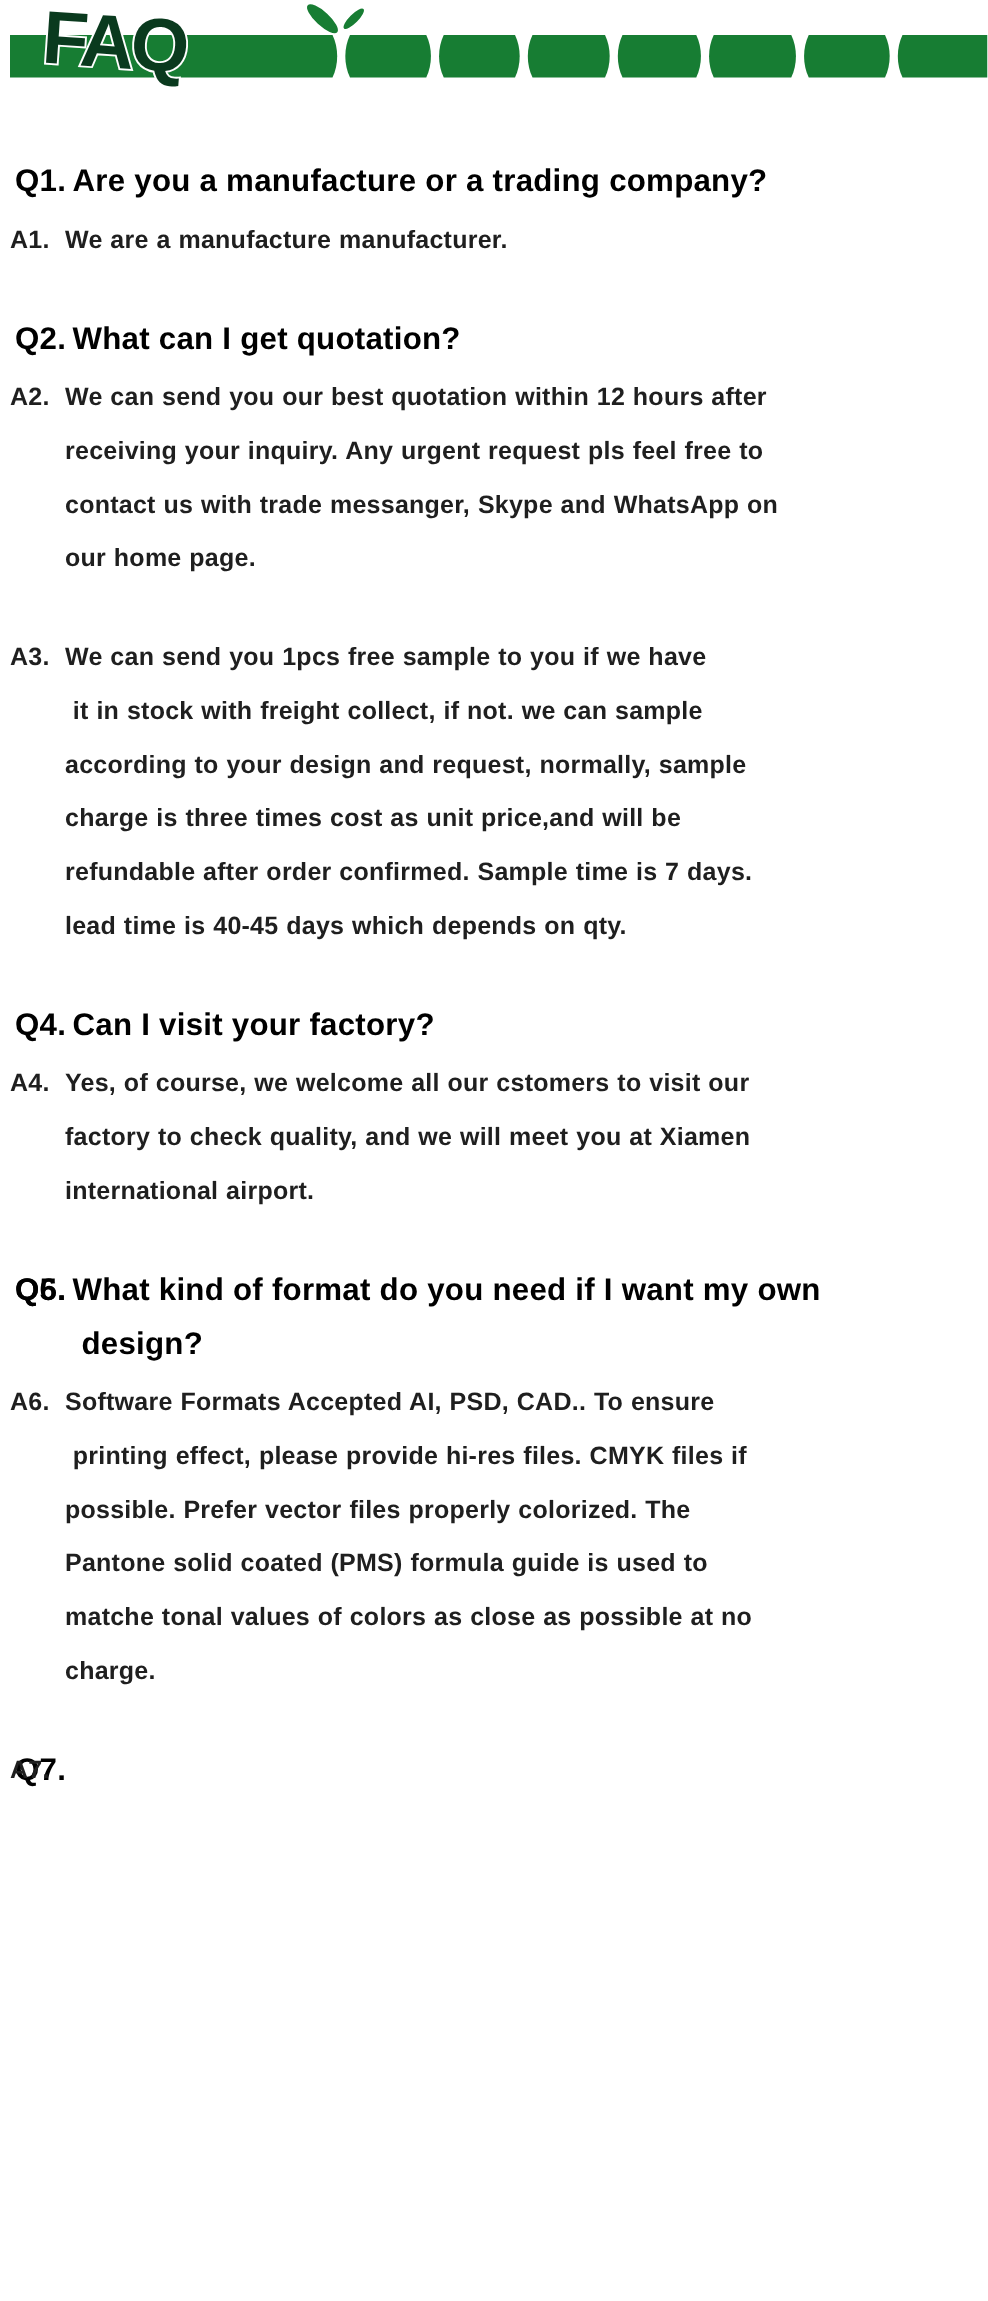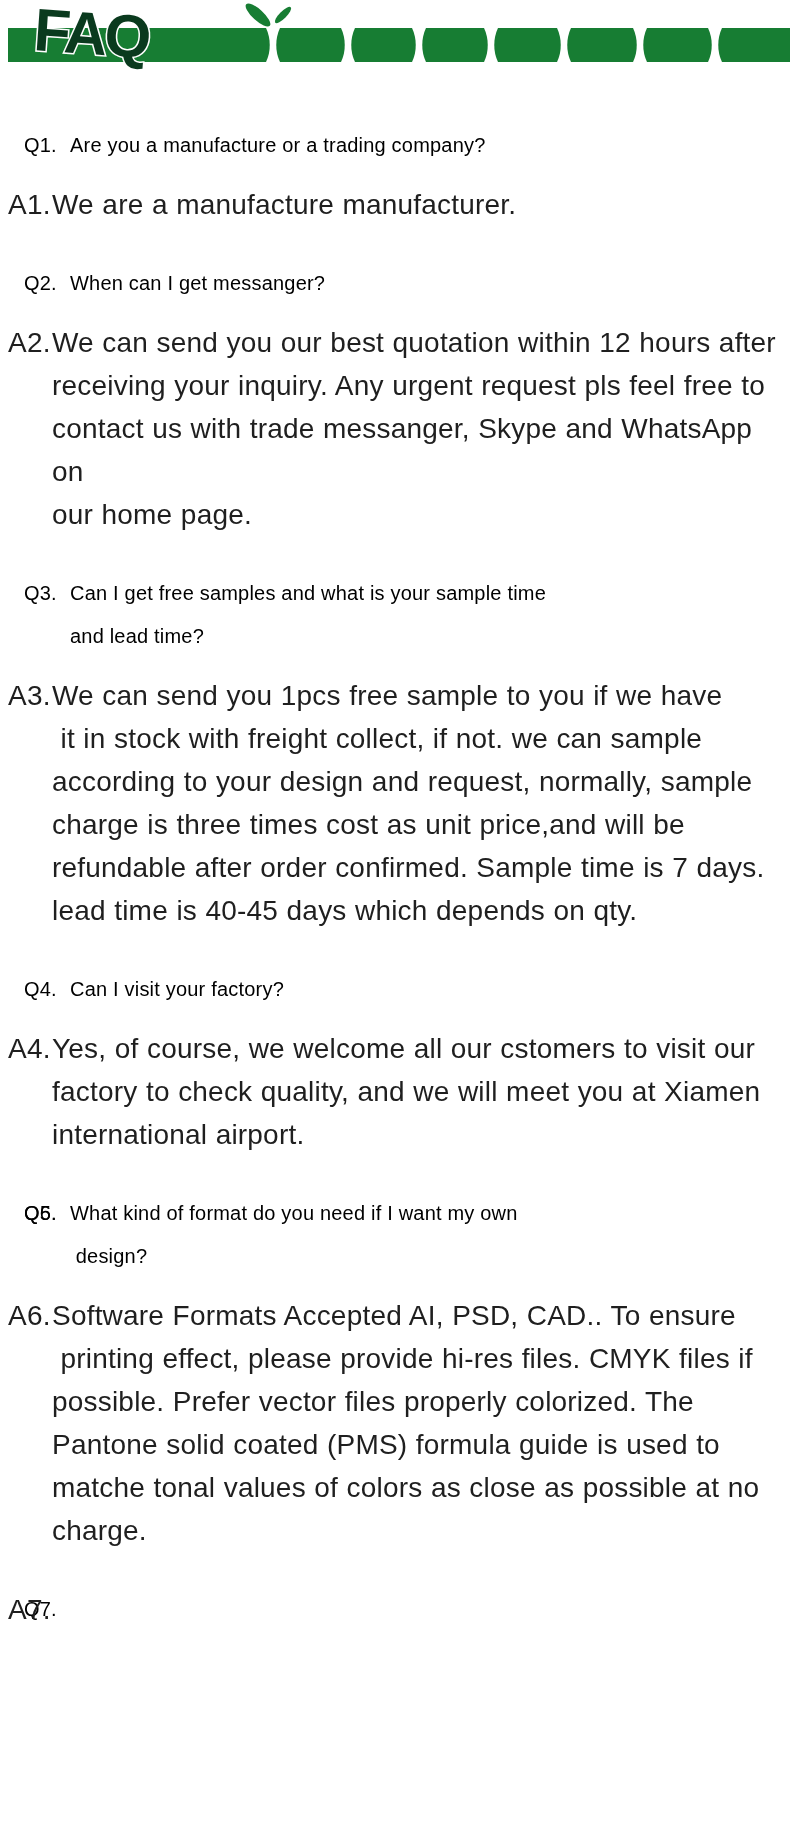--- a/index.html
+++ b/index.html
@@ -32,36 +32,36 @@
     font-weight:bold;
     letter-spacing:-3px;
   }
   .content{
     margin:54px 6px 0 8px;
   }
   .qa{
     margin:0 0 36px 0;
   }
   .q{
-    margin:16px;
+    margin:4px;
     position:relative;
     padding-left:46px;
-    font-size:20px;
-    font-weight:normal;
+    font-size:25px;
+    font-weight:bold;
     line-height:43px;
     color:var(--q-color);
     white-space:pre-wrap;
     letter-spacing:0.2px;
   }
   .a{
     margin:0;
     position:relative;
     padding-left:44px;
-    font-size:28px;
-    font-weight:normal;
+    font-size:20px;
+    font-weight:bold;
     line-height:43px;
     color:var(--a-color);
     white-space:pre-wrap;
     letter-spacing:0.2px;
     word-spacing:0.5px;
   }
   .lbl{
     position:absolute;
     left:0;
     top:0;
@@ -94,30 +94,28 @@
   </header>
 
   <main class="content">
 
     <section class="qa">
         <h3 class="q"><span class="lbl">Q1.</span><span>Are you a manufacture or a trading company?</span></h3>
         <p class="a"><span class="lbl">A1.</span><span>We are a manufacture manufacturer.</span></p>
       </section>
 
     <section class="qa">
-        <h3 class="q"><span class="lbl">Q2.</span><span>When can I get messanger?</span></h3>
+        <h3 class="q"><span class="lbl">Q2.</span><span>What can I get quotation?</span></h3>
         <p class="a"><span class="lbl">A2.</span><span>We can send you our best quotation within 12 hours after
 receiving your inquiry. Any urgent request pls feel free to
 contact us with trade messanger, Skype and WhatsApp on
 our home page.</span></p>
       </section>
 
     <section class="qa">
-        <h3 class="q"><span class="lbl">Q3.</span><span>Can I get free samples and what is your sample time
-and lead time?</span></h3>
         <p class="a"><span class="lbl">A3.</span><span>We can send you 1pcs free sample to you if we have
  it in stock with freight collect, if not. we can sample
 according to your design and request, normally, sample
 charge is three times cost as unit price,and will be
 refundable after order confirmed. Sample time is 7 days.
 lead time is 40-45 days which depends on qty.</span></p>
       </section>
 
     <section class="qa">
         <h3 class="q"><span class="lbl">Q4.</span><span>Can I visit your factory?</span></h3>

